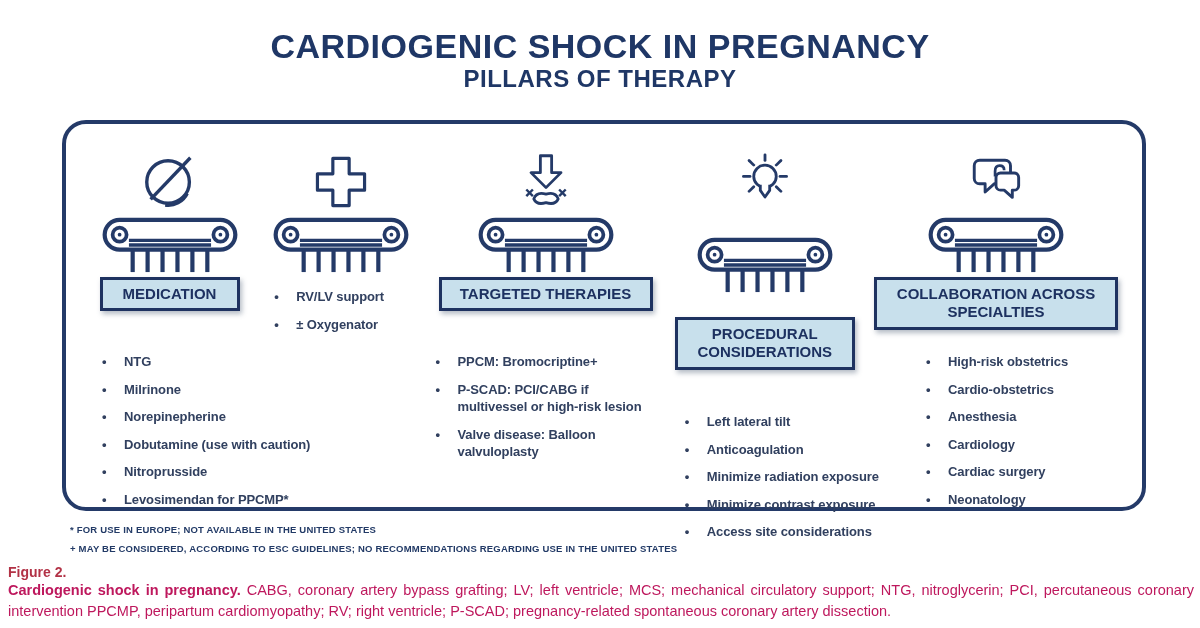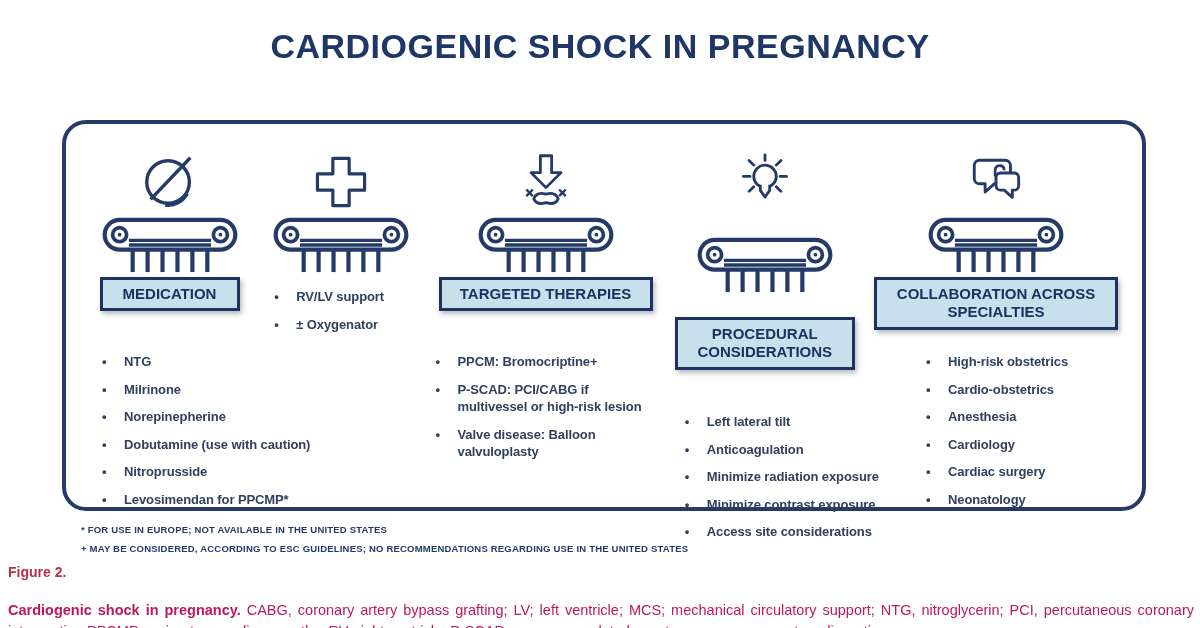--- a/index.html
+++ b/index.html
@@ -45,37 +45,38 @@
   .pillar:nth-of-type(4) ul.items{ padding-left:24px; }
   .pillar:nth-of-type(5) ul.items{ padding-left:56px; }
   ul.items li { display:flex; align-items:flex-start; margin-bottom:10px;
                 color:#31405F; font-size:13px; font-weight:bold; line-height:1.35;
                 letter-spacing:-0.1px; }
   ul.items li .dot { flex:0 0 22px; font-size:13px; line-height:1.35; }
   ul.items li .txt { white-space:nowrap; }
   .pillar:nth-of-type(3) ul.items li .txt { white-space:normal; }
 
   
-  .footnotes { position:absolute; left:81px; top:524px; color:#223A66;
+  .footnotes { position:absolute; left:70px; top:524px; color:#223A66;
                font-size:9.5px; font-weight:bold; letter-spacing:0.2px; }
   .footnotes div { margin-bottom:8px; }
 
   
   .caption { position:absolute; left:8px; top:564px; width:1186px; }
-  .caption .fig-label { color:#B23246; font-weight:bold; font-size:14px; margin-bottom:20px; }
+  .caption .fig-label { color:#B23246; font-weight:bold; font-size:14px; margin-bottom:0; }
   .caption p { font-size:14.5px; color:#be185d; line-height:1.42; text-align:justify; }
   .caption p b { font-weight:bold; }
 </style>
 </head>
 <body>
 
 <div class="page">
 
   <div class="title-block">
     <div class="title-main">CARDIOGENIC SHOCK IN PREGNANCY</div>
+    <div class="title-sub">PILLARS OF THERAPY</div>
   </div>
 
   <div class="pillar-box">
     <div class="pillars" id="pillars">
   <div class="pillar">
     <div class="icon-slot">
             <svg width="62" height="62" viewBox="0 0 64 64" fill="none">
               <path d="M50 44 A22 22 0 0 1 27 56" stroke="#243A68" stroke-width="3"></path>
               <circle cx="30" cy="32" r="22" stroke="#243A68" stroke-width="3.5" fill="#fff"></circle>
               <line x1="12" y1="50" x2="53" y2="7" stroke="#243A68" stroke-width="3.5"></line>

